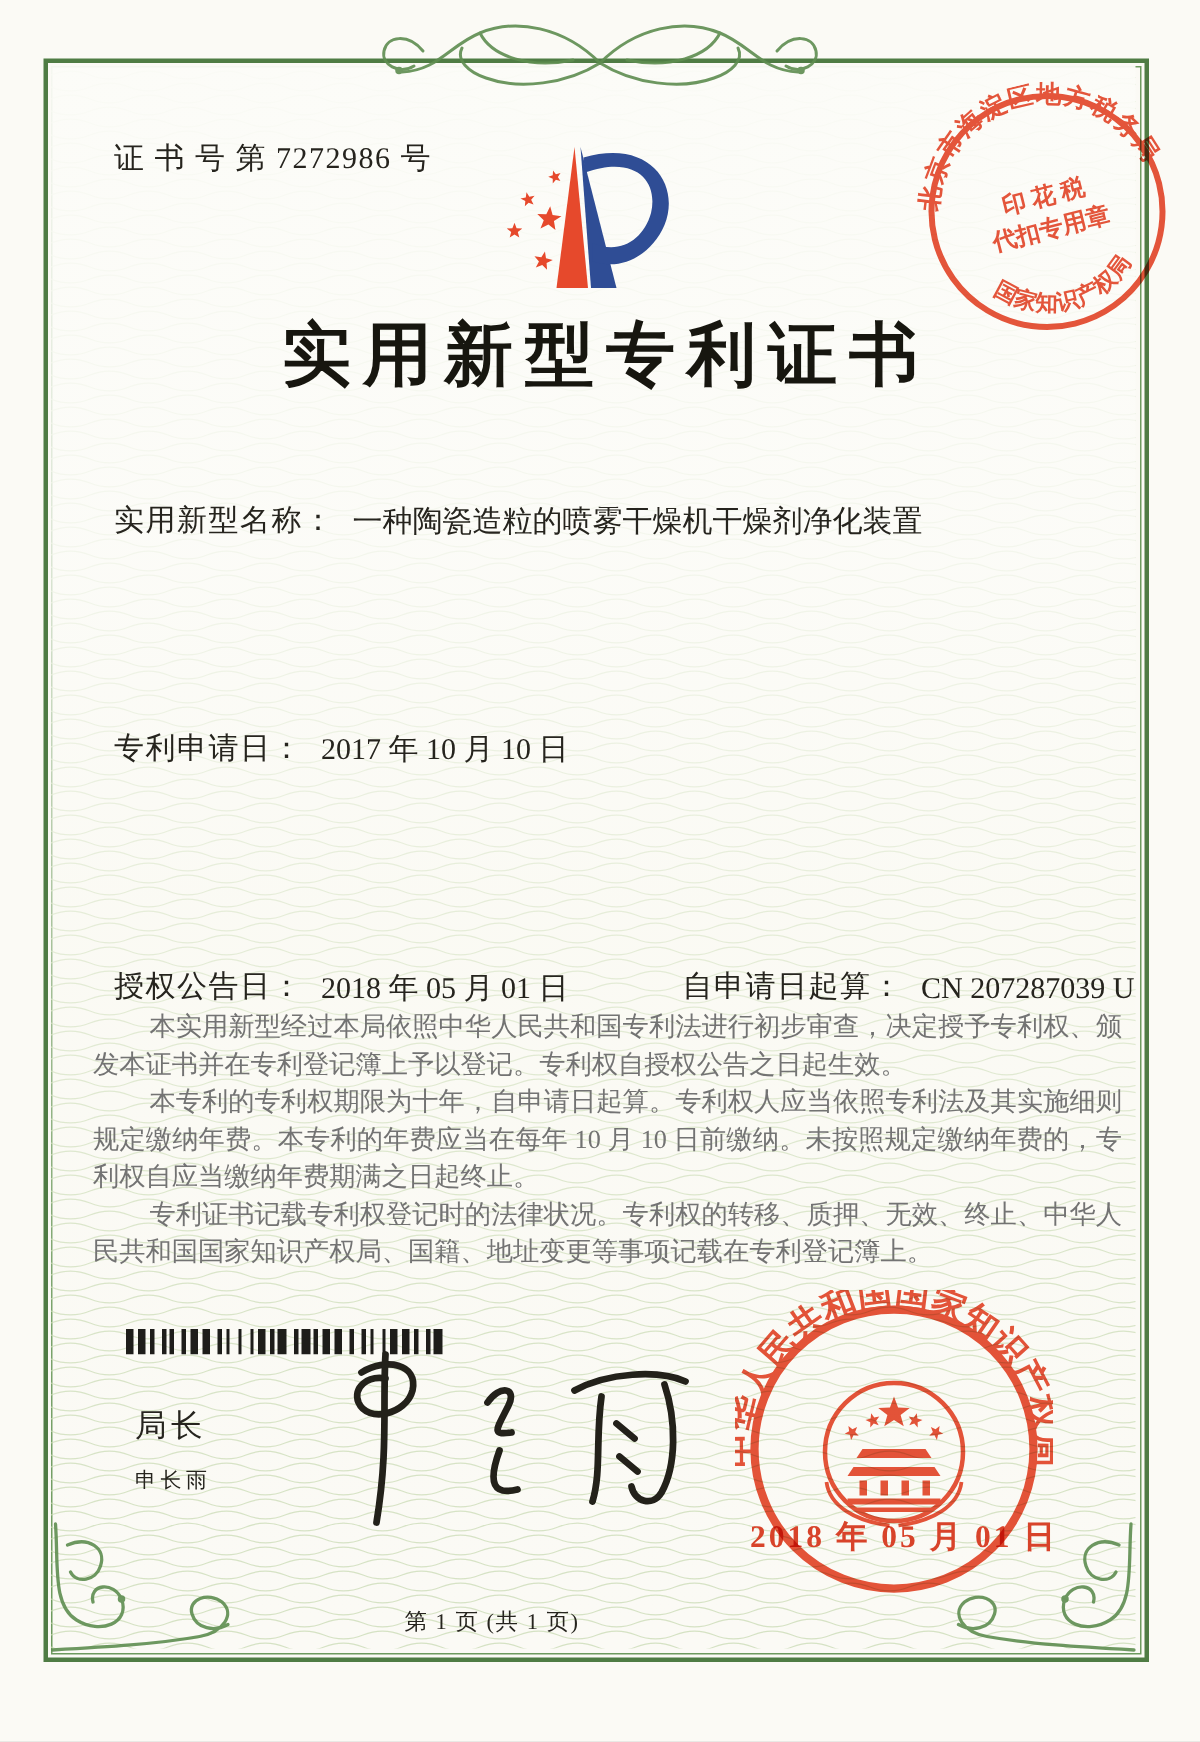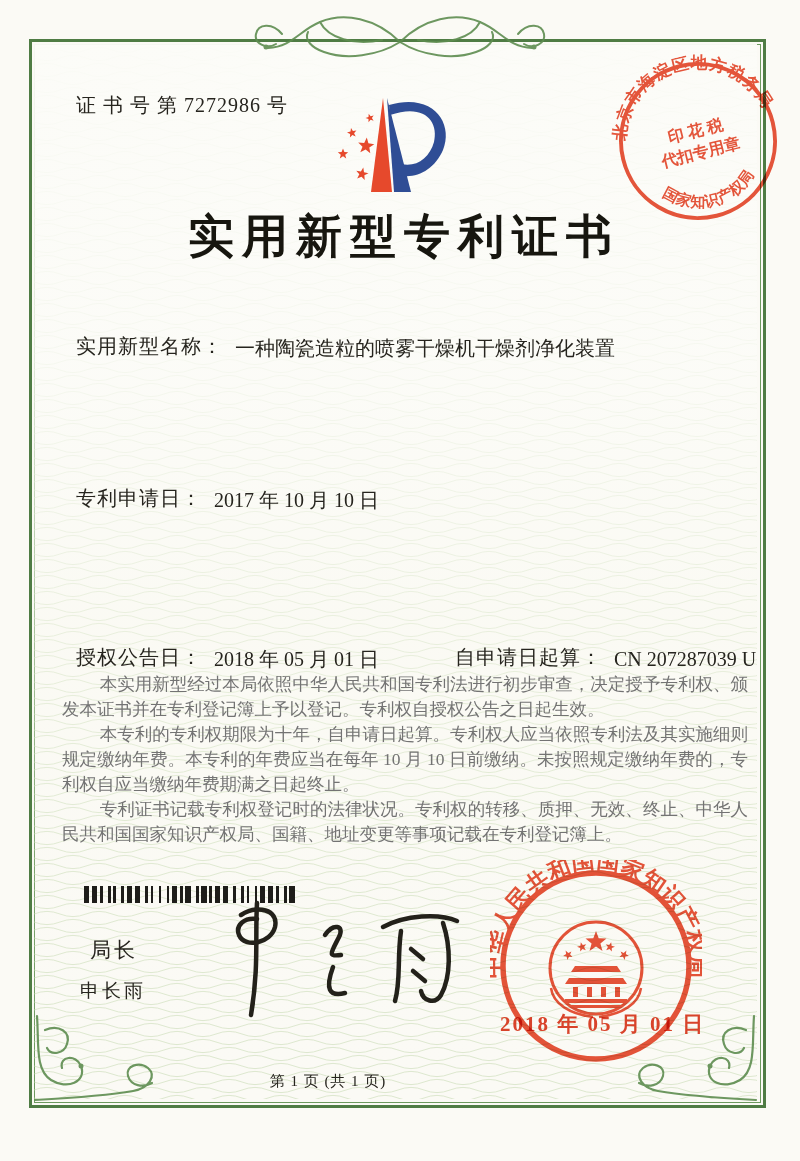--- a/index.html
+++ b/index.html
@@ -33,21 +33,21 @@
   .colon{vertical-align:top;}
   .fvalue{margin-left:13px;vertical-align:top;display:inline-block;
     white-space:pre-line;line-height:31px;}
   .pair2{position:absolute;left:379px;top:0;white-space:nowrap;}
   .paras{position:absolute;left:62px;top:672px;width:686px;font-size:17.5px;
     line-height:25px;text-align:justify;color:#737373;}
   .paras p{margin:0;text-indent:2.15em;}
   .barcode{position:absolute;left:84px;top:886px;width:214px;height:17px;
     font-size:0;overflow:hidden;}
   .signer-title{position:absolute;left:90px;top:936px;font-size:21px;letter-spacing:3px;}
-  .signer-name{position:absolute;left:80px;top:978px;font-size:19px;letter-spacing:3px;}
+  .signer-name{position:absolute;left:90px;top:978px;font-size:14px;letter-spacing:3px;}
   .signature{position:absolute;left:205px;top:897px;width:260px;height:125px;}
   .tax-stamp-wrap{position:absolute;left:612px;top:55px;width:172px;height:172px;
     transform:rotate(-14deg);mix-blend-mode:multiply;opacity:.92;}
   .office-seal-wrap{position:absolute;left:490px;top:860px;width:212px;height:212px;
     mix-blend-mode:multiply;opacity:.93;}
   .seal-date{position:absolute;left:500px;top:1010px;font-size:21px;font-weight:bold;
     color:#d8432a;letter-spacing:2px;white-space:nowrap;}
   .footer{position:absolute;left:0;top:1072px;width:656px;text-align:center;
     font-size:15px;letter-spacing:1px;}
   .logo{position:absolute;left:330px;top:92px;width:125px;height:105px;}

